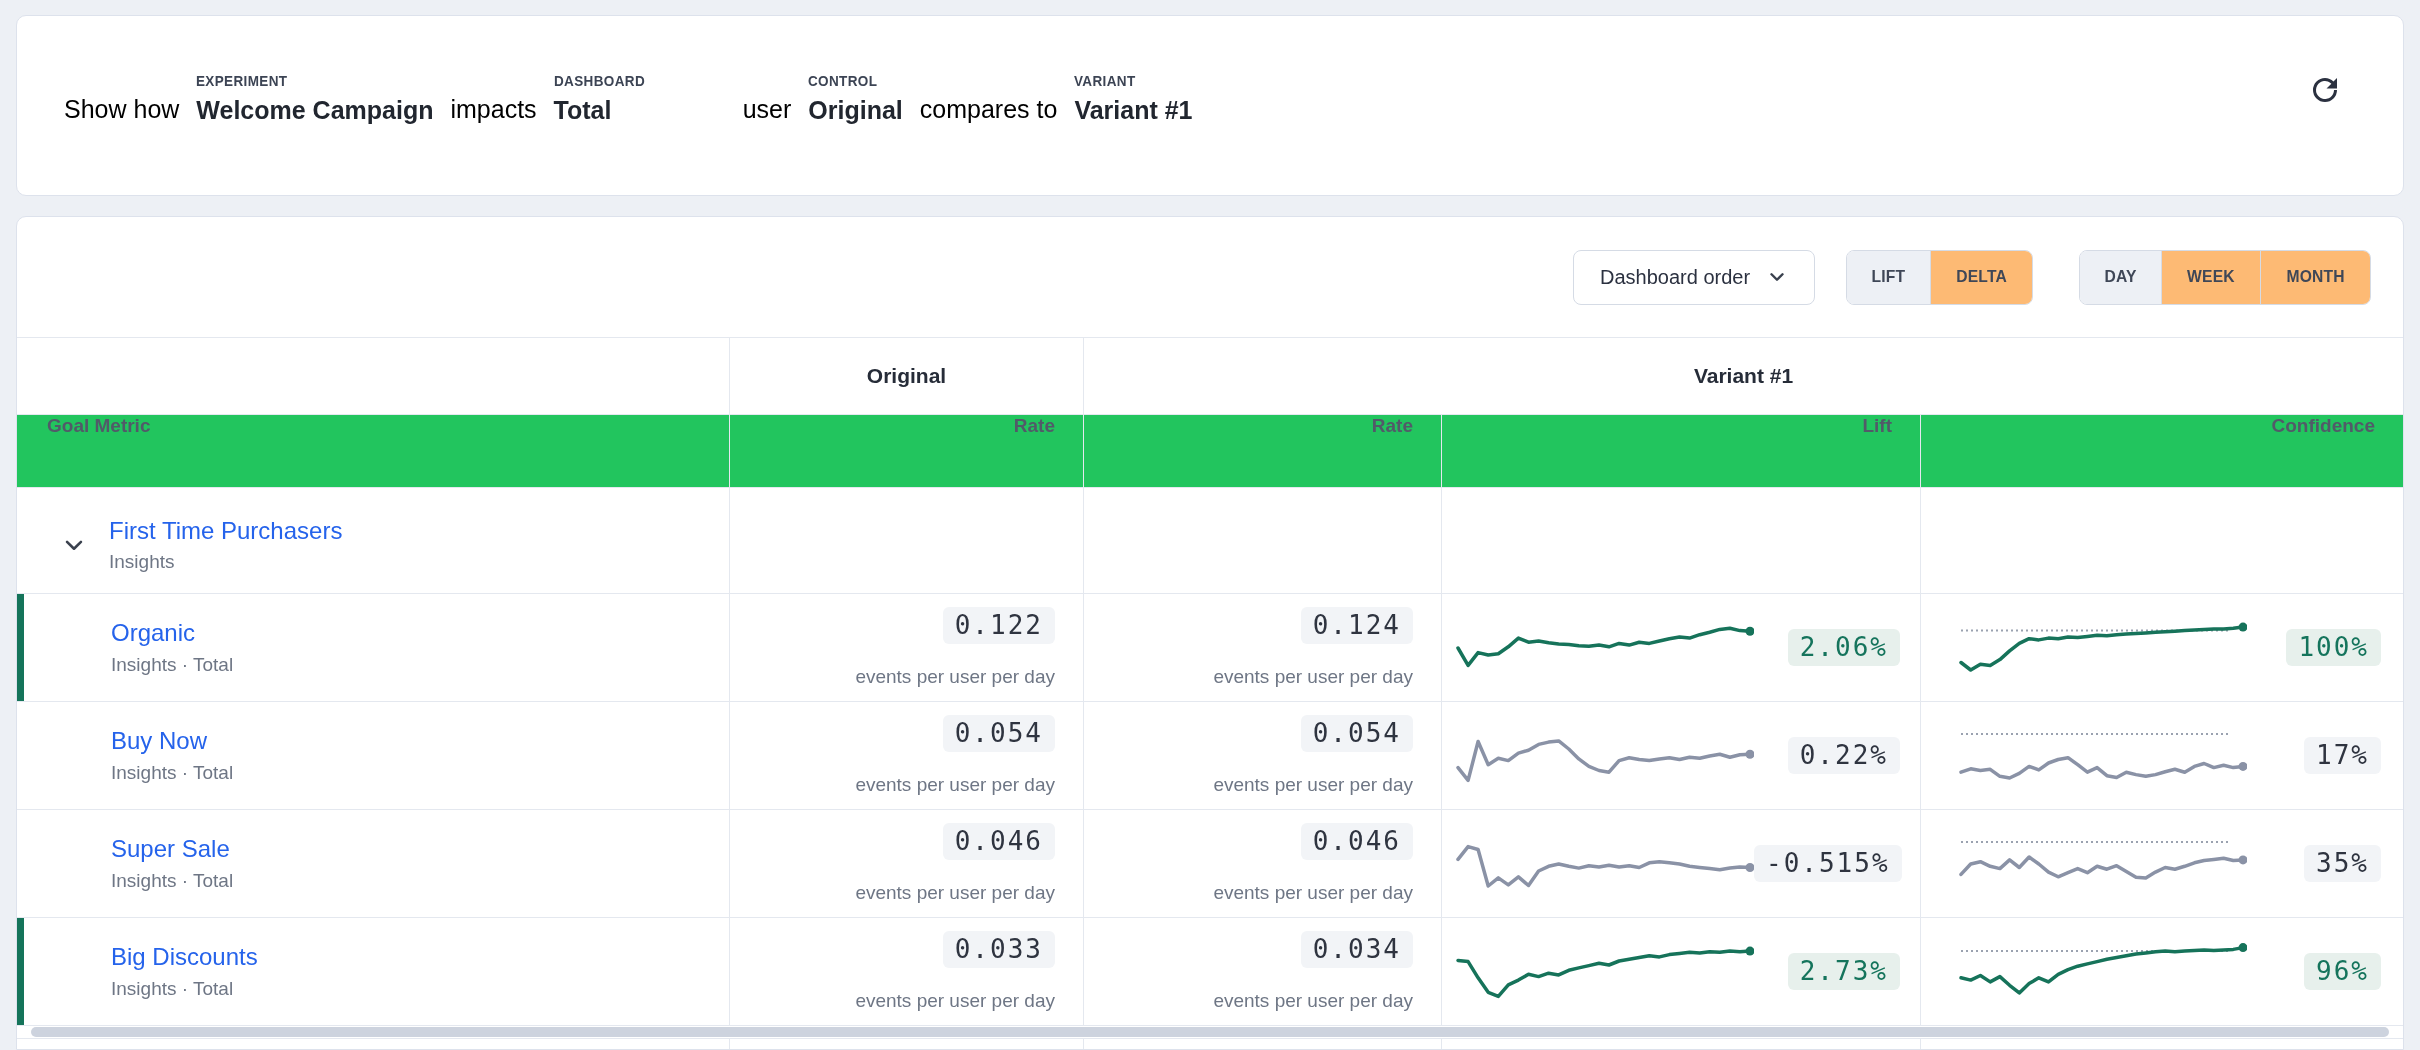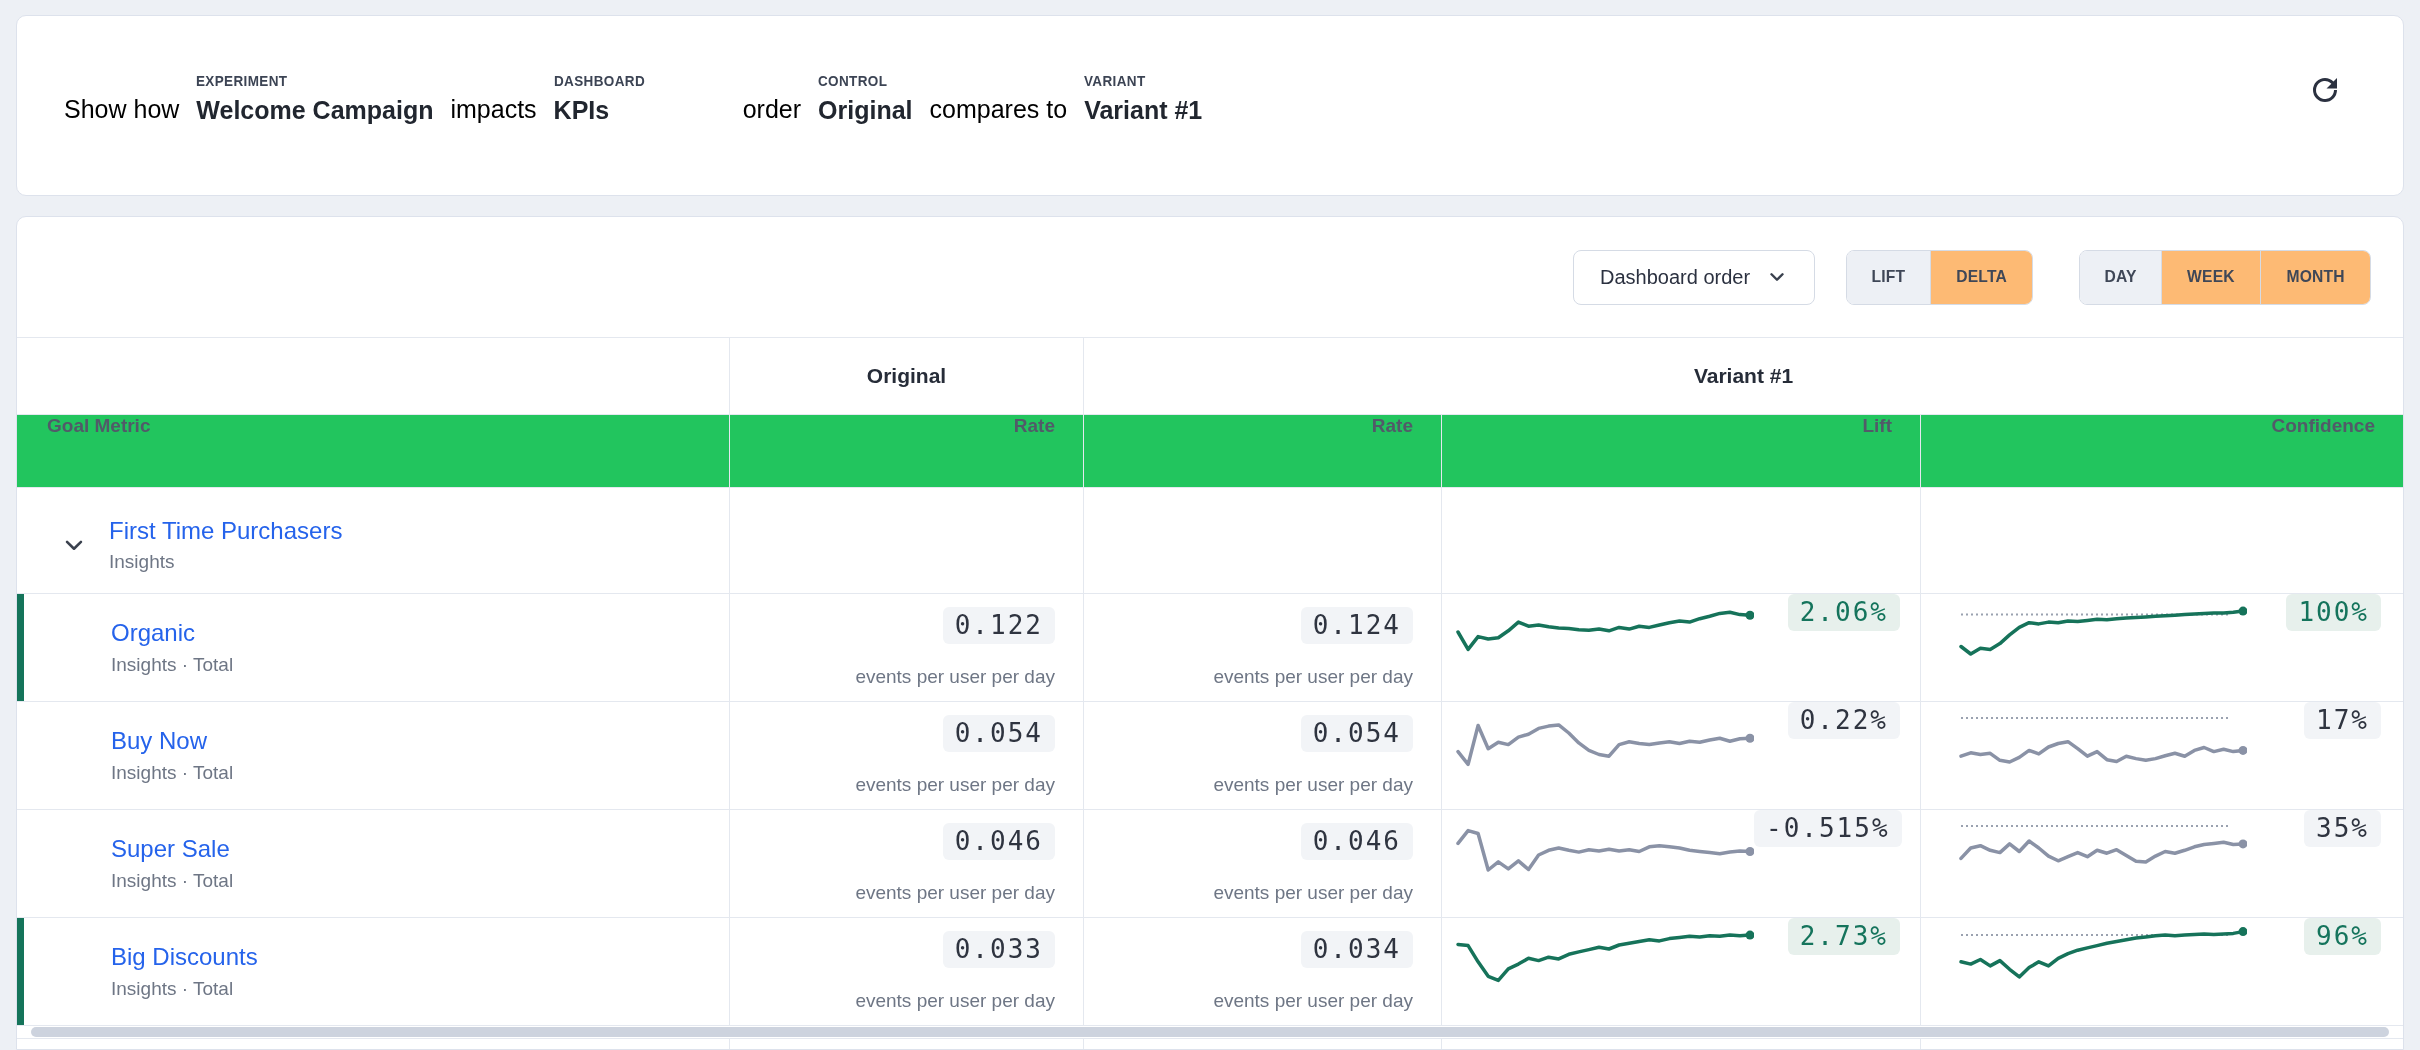--- a/index.html
+++ b/index.html
@@ -93,21 +93,21 @@
   .mrow[data-tone="positive"] .metric-cell::before {
     content: ""; position: absolute; left: 0; top: 0; bottom: 0; width: 7px; background: #15745a;
   }
   .rate-cell { display: flex; flex-direction: column; align-items: flex-end; justify-content: center; padding-right: 28px; }
   .vpill {
     font-family: "DejaVu Sans Mono", monospace; font-size: 26px; letter-spacing: 2px;
     color: #2f3440; background: #f2f4f7; border-radius: 6px; padding: 3px 12px 4px;
   }
   .unit { font-size: 19px; color: #6e7685; margin-top: 22px; }
 
-  .spark-cell { display: flex; align-items: flex-start; }
+  .spark-cell { display: flex; align-items: center; }
   .spark-cell .spark { flex: none; }
   .lift-cell   { padding-left: 12px; padding-right: 20px; }
   .conf-cell   { padding-left: 36px; padding-right: 22px; }
   .spark-cell .vpill { margin-left: auto; }
   [data-tone="positive"] .spark-cell .vpill { color: #15745c; background: #e7f0ec; }
 
   
   .hscroll {
     position: absolute; left: 14px; top: 810px; width: 2358px; height: 10px;
     background: #cdd3de; border-radius: 6px; cursor: pointer;
@@ -126,28 +126,28 @@
       <span class="qgroup">
         <span class="mini-label">EXPERIMENT</span>
         <span class="qvalue">Welcome Campaign</span>
       </span>
     </div>
 
     <div class="qseg">
       <span class="qprefix">impacts</span>
       <span class="qgroup">
         <span class="mini-label">DASHBOARD</span>
-        <span class="qvalue">KPIs</span>
+        <span class="qvalue">Total</span>
       </span>
     </div>
 
     <div class="qspacer"></div>
 
     <div class="qseg">
-      <span class="qprefix">order</span>
+      <span class="qprefix">user</span>
       <span class="qgroup">
         <span class="mini-label">CONTROL</span>
         <span class="qvalue">Original</span>
       </span>
     </div>
 
     <div class="qseg">
       <span class="qprefix">compares to</span>
       <span class="qgroup">
         <span class="mini-label">VARIANT</span>

